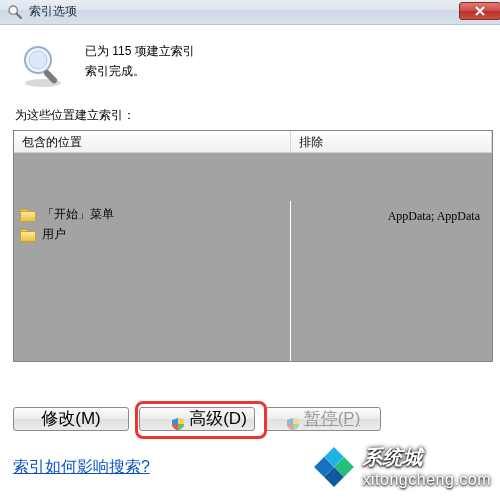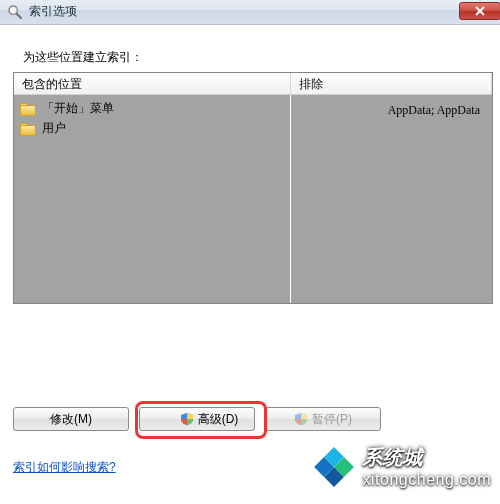--- a/index.html
+++ b/index.html
@@ -52,39 +52,39 @@
   }
   .closebtn svg line { stroke:#fff; stroke-width:2; }
   .body-area {
     position:absolute; left:0; right:0; top:26px; bottom:0;
     background:#fff;
     padding:12px 14px 60px 14px;
   }
   .top-row { display:flex; align-items:flex-start; margin:4px 0 18px 6px; }
   .big-mag { width:48px; height:48px; margin-right:18px; position:relative; }
   .status-lines { line-height:20px; color:#000; }
-  .section-label { margin:12px 0 6px 10px; color:#000; }
+  .section-label { margin:12px 0 6px 2px; color:#000; }
   .list-frame {
     border:1px solid #838383;
     width:100%; height:232px;
     background:#a3a3a3;
     display:flex; flex-direction:column;
   }
   .headers {
     display:flex; height:22px;
     background:linear-gradient(#fdfdfd,#f1f1f1);
     border-bottom:1px solid #d0d0d0;
   }
   .headers .hcell {
     border-right:1px solid #d6d6d6;
     padding:3px 8px; color:#000;
   }
   .col-inc { width:58%; }
   .col-exc { flex:1; }
-  .list-body { flex:1; display:flex; }
+  .list-body { flex:1; display:flex;margin-top:48px; }
   .list-col { padding:4px 6px; }
   .list-col.col-inc { border-right:1px solid #fff; }
   .row { display:flex; align-items:center; height:18px; margin-bottom:2px; }
   .folder-icon { width:16px; height:14px; margin-right:6px; position:relative; }
   .folder-icon::before {
     content:""; position:absolute; left:0; top:2px; width:6px; height:3px;
     background:#f3d36b; border:1px solid #c9a227; border-bottom:none; border-radius:1px 1px 0 0;
   }
   .folder-icon::after {
     content:""; position:absolute; left:0; top:4px; width:14px; height:9px;
@@ -93,35 +93,35 @@
   }
   .exclude-text { padding:4px 6px; font-family: Liberation Serif, serif; text-align: right; }
   .btn-row {
     position:absolute; left:14px; bottom:76px;
     display:flex; gap:10px;
   }
   .win-btn {
     width:116px; height:24px;
     border:1px solid #8a8a8a; border-radius:3px;
     background:linear-gradient(#fdfdfd,#ececec 48%,#e0e0e0 52%,#ececec);
-    display:flex; align-items:center; justify-content:center;
-    font-size:12px; color:#000;
+    display:flex; align-items:flex-end; justify-content:center;
+    font-size:17px; color:#000;
     position:relative;
   }
-  .win-btn.disabled { color:#9a9a9a; }
+  .win-btn.disabled { color:#9a9a9a;text-decoration:underline; }
   .shield { width:14px; height:14px; margin-right:4px; display:inline-block; position:relative; }
   .shield svg { width:14px; height:14px; }
   .highlight-ring {
     position:absolute;
     border:3px solid #e33; border-radius:8px;
     pointer-events:none;
     box-shadow:0 0 0 1px rgba(255,255,255,0.3) inset;
   }
   .links { position:absolute; left:14px; bottom:30px; line-height:20px; }
-  .links a { color:#0b53c0; text-decoration:underline; font-size:12px; display:block; }
+  .links a { color:#0b53c0; text-decoration:underline; font-size:16px; display:block; }
   .watermark {
     position:absolute; right:6px; bottom:8px;
     display:flex; align-items:center; gap:12px;
     color:#fff; font-style:italic; font-weight:bold;
     text-shadow:0 1px 2px #000, 0 0 4px #000;
     font-size:20px;
   }
   .wm-diam { width:34px; height:34px; position:relative; }
   .wm-diam span {
     position:absolute; width:14px; height:14px; transform:rotate(45deg);
@@ -145,20 +145,34 @@
       <div class="closebtn">
         <svg viewBox="0 0 10 10" width="10" height="10">
             <line x1="1" y1="1" x2="9" y2="9"></line>
             <line x1="9" y1="1" x2="1" y2="9"></line>
           </svg>
       </div>
     </div>
 
     <div class="body-area">
 
+      <div class="top-row">
+        <div class="big-mag">
+          <svg viewBox="0 0 48 48" width="48" height="48">
+            <ellipse cx="24" cy="42" rx="18" ry="4" fill="#d9d9d9"></ellipse>
+            <circle cx="19" cy="19" r="13" fill="#eef6ff" stroke="#9aaecb" stroke-width="2"></circle>
+            <circle cx="19" cy="19" r="9" fill="#dce9fb" stroke="#b8c9e2"></circle>
+            <rect x="28" y="28" width="16" height="6" rx="3" transform="rotate(45 28 28)" fill="#7a7a7a"></rect>
+          </svg>
+        </div>
+        <div class="status-lines">
+          <div>已为 115 项建立索引</div>
+          <div>索引完成。</div>
+        </div>
+      </div>
 
       <div class="section-label">为这些位置建立索引：</div>
 
       <div class="list-frame">
         <div class="headers">
           <div class="hcell col-inc">包含的位置</div>
           <div class="hcell col-exc">排除</div>
         </div>
         <div class="list-body">
           <div class="list-col col-inc">

